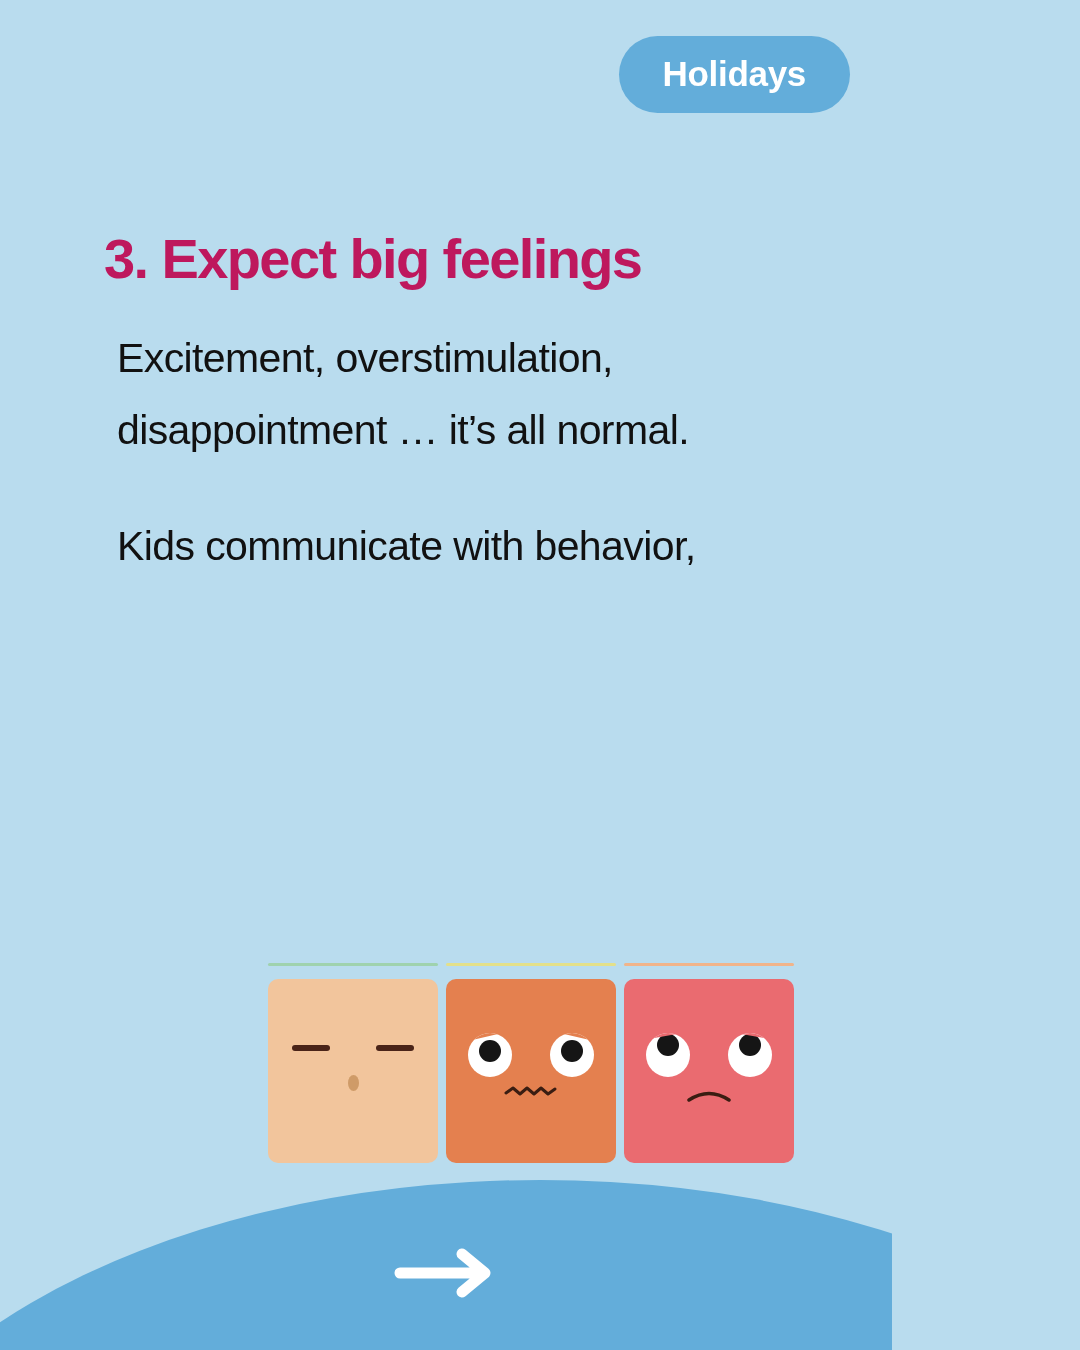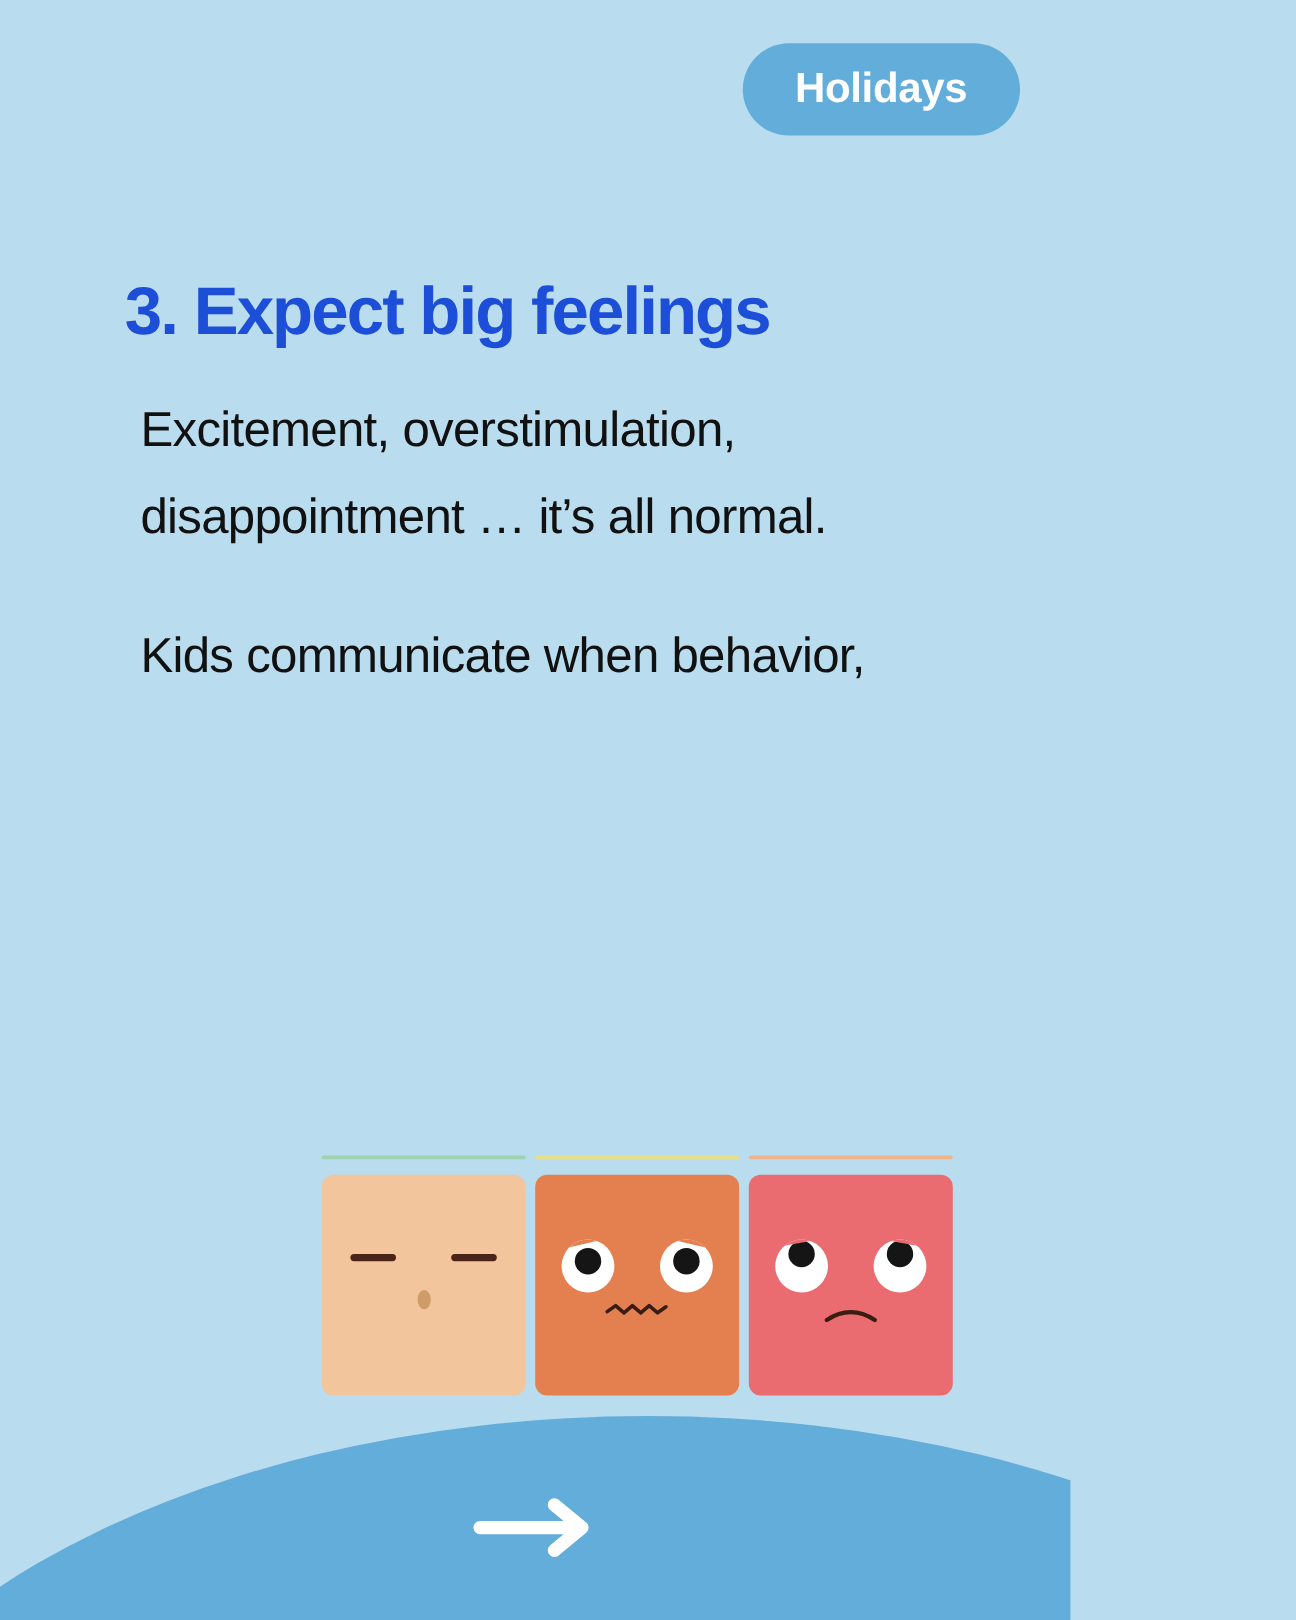--- a/index.html
+++ b/index.html
@@ -38,21 +38,21 @@
   }
 
   
   .headline {
     position: absolute;
     left: 104px;
     top: 190px;
     width: 880px;
     font-size: 56px;
     font-weight: bold;
-    color: #1d4ed8;
+    color: #be185d;
     letter-spacing: -1.6px;
     line-height: 1.12;
   }
 
   
   .body-copy {
     position: absolute;
     left: 104px;
     top: 322px;
     width: 860px;
@@ -202,21 +202,21 @@
   <div class="category-pill" style="background: rgb(99, 173, 218); color: rgb(255, 255, 255);">Holidays</div>
 
   <h1 class="headline">3. Expect big feelings</h1>
 
   <div class="body-copy" style="color: rgb(17, 17, 17);">
     <p class="para">
       <span class="line">Excitement, overstimulation,</span>
       <span class="line">disappointment … it’s all normal.</span>
     </p>
     <p class="para">
-      <span class="line">Kids communicate when behavior,</span>
+      <span class="line">Kids communicate with behavior,</span>
     </p>
     <p class="para">
     </p>
   </div>
 
   <div class="faces">
 
     <div class="face-slot">
       <div class="accent-line" style="background-color: rgb(159, 210, 174);"></div>
       <div class="face-card" style="background-color: rgb(242, 197, 156);">

